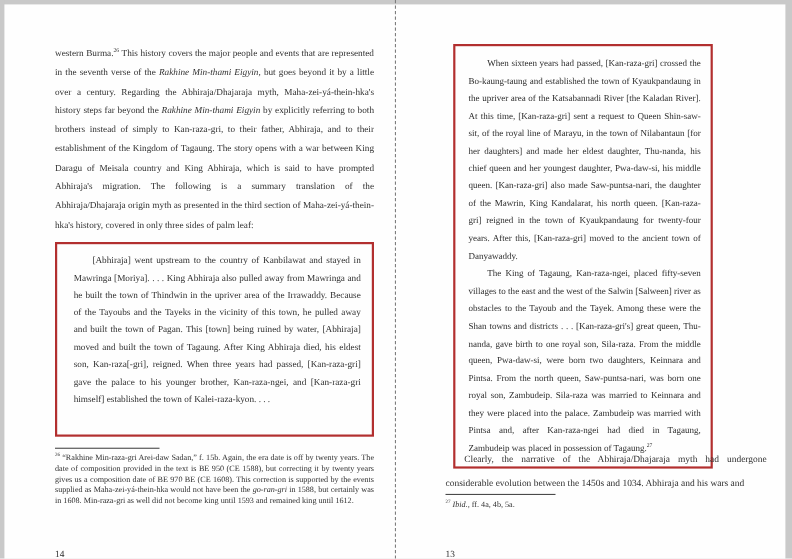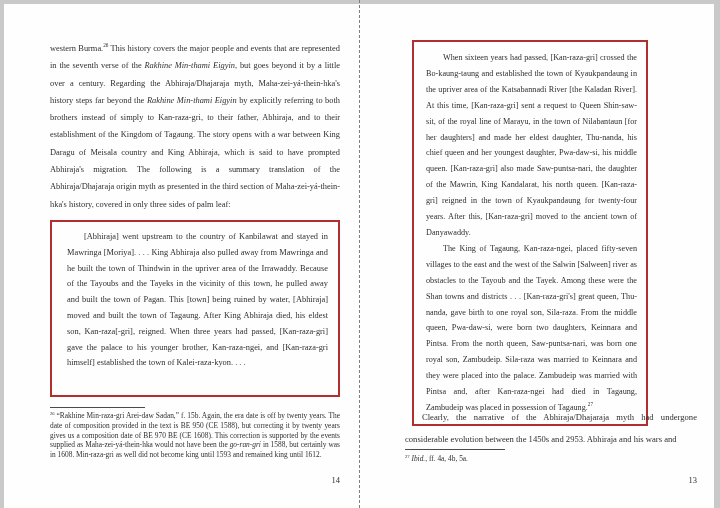--- a/index.html
+++ b/index.html
@@ -63,21 +63,22 @@
   .fn-rule {
     position: absolute;
     width: 95px; height: 0;
     border-top: 1px solid #4a4a4a;
   }
   .left-fn-rule { left: 50px; top: 407px; }
   .left-footnote { left: 50px; top: 411px; }
   .page-number {
     position: absolute;
     font-size: 8.5px;
-    text-align: right;
+    text-align: left;
+    margin-top: 23px;
   }
   .left-page-number { left: 50px; top: 475px; width: 290px; }
 
   
   .right-quote-box {
     position: absolute;
     left: 412px; top: 33px; width: 236px;
     padding: 8px 9px 8px 12px;
   }
   .right-quote {
@@ -113,18 +114,18 @@
     </div>
   </div>
   <div class="fn-rule left-fn-rule"></div>
   <div class="footnote left-footnote"><sup>26</sup> “Rakhine Min-raza-gri Arei-daw Sadan,” f. 15b. Again, the era date is off by twenty years. The date of composition provided in the text is BE 950 (CE 1588), but correcting it by twenty years gives us a composition date of BE 970 BE (CE 1608). This correction is supported by the events supplied as Maha-zei-yá-thein-hka would not have been the <i>go-ran-gri</i> in 1588, but certainly was in 1608. Min-raza-gri as well did not become king until 1593 and remained king until 1612.</div>
   <div class="page-number left-page-number">14</div>
 
   <div class="quote-box right-quote-box">
     <div class="para right-quote">When sixteen years had passed, [Kan-raza-gri] crossed the Bo-kaung-taung and established the town of Kyaukpandaung in the upriver area of the Katsabannadi River [the Kaladan River]. At this time, [Kan-raza-gri] sent a request to Queen Shin-saw-sit, of the royal line of Marayu, in the town of Nilabantaun [for her daughters] and made her eldest daughter, Thu-nanda, his chief queen and her youngest daughter, Pwa-daw-si, his middle queen. [Kan-raza-gri] also made Saw-puntsa-nari, the daughter of the Mawrin, King Kandalarat, his north queen. [Kan-raza-gri] reigned in the town of Kyaukpandaung for twenty-four years. After this, [Kan-raza-gri] moved to the ancient town of Danyawaddy.</div>
     <div class="para right-quote">The King of Tagaung, Kan-raza-ngei, placed fifty-seven villages to the east and the west of the Salwin [Salween] river as obstacles to the Tayoub and the Tayek. Among these were the Shan towns and districts . . . [Kan-raza-gri's] great queen, Thu-nanda, gave birth to one royal son, Sila-raza. From the middle queen, Pwa-daw-si, were born two daughters, Keinnara and Pintsa. From the north queen, Saw-puntsa-nari, was born one royal son, Zambudeip. Sila-raza was married to Keinnara and they were placed into the palace. Zambudeip was married with Pintsa and, after Kan-raza-ngei had died in Tagaung, Zambudeip was placed in possession of Tagaung.<sup>27</sup></div>
   </div>
-  <div class="para right-body">Clearly, the narrative of the Abhiraja/Dhajaraja myth had undergone considerable evolution between the 1450s and 2953. Abhiraja and his wars and</div>
+  <div class="para right-body">Clearly, the narrative of the Abhiraja/Dhajaraja myth had undergone considerable evolution between the 1450s and 1034. Abhiraja and his wars and</div>
   <div class="fn-rule right-fn-rule"></div>
   <div class="footnote right-footnote"><sup>27</sup> <i>Ibid.</i>, ff. 4a, 4b, 5a.</div>
   <div class="page-number right-page-number">13</div>
 
 </div>
 
 </body></html>

